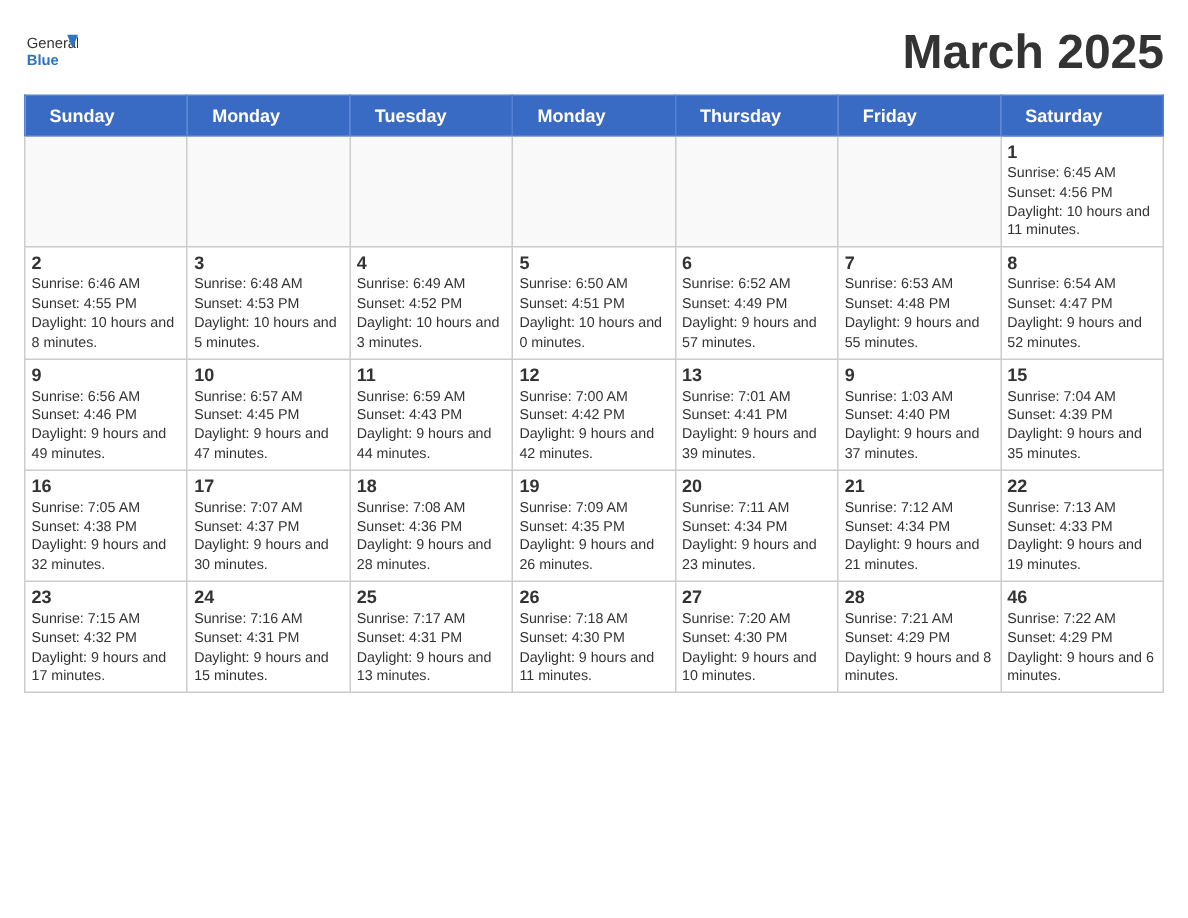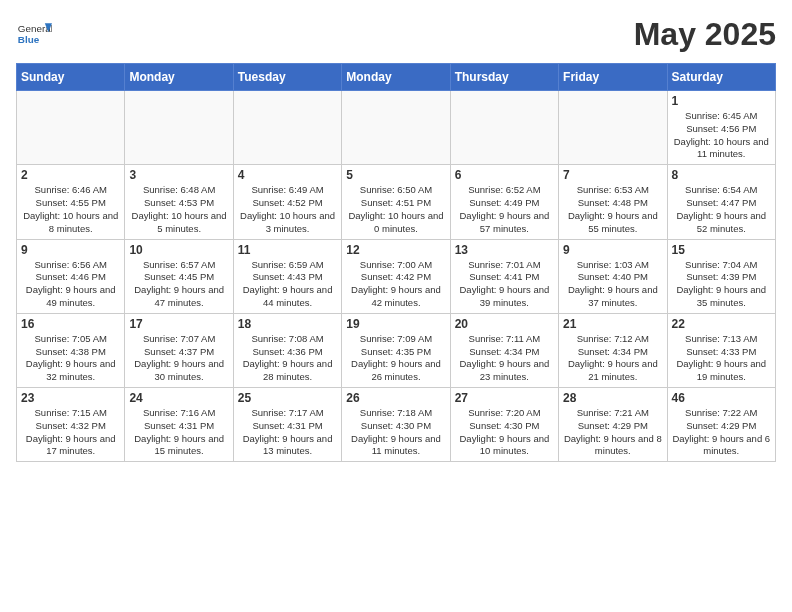--- a/index.html
+++ b/index.html
@@ -40,21 +40,21 @@
     table {
       width: 100%;
       border-collapse: collapse;
       table-layout: fixed;
     }
     thead th {
       background-color: #3a6bc4;
       color: #fff;
       font-size: 12px;
       font-weight: bold;
-      padding: 6px 4px;
+      padding: 6px 16px;
       text-align: left;
       border: 1px solid #5580d0;
     }
     tbody td {
       border: 1px solid #ccc;
       vertical-align: top;
       padding: 3px 4px;
       font-size: 10px;
       color: #333;
       height: 72px;
@@ -63,42 +63,41 @@
       font-size: 12px;
       font-weight: bold;
       color: #333;
       display: block;
       margin-bottom: 2px;
     }
     .cell-content {
       font-size: 9.5px;
       line-height: 1.35;
       color: #333;
-      text-align: center;
     }
     td.empty {
       background: #f9f9f9;
     }
     td.last-row {
       height: 80px;
     }
   </style>
 </head>
 <body>
 
 <div class="header">
   <div class="logo">
     <svg class="logo-icon" viewBox="0 0 40 40">
       <text x="2" y="18" font-size="11" font-family="Arial" fill="#333" font-weight="normal">General</text>
       <text x="2" y="30" font-size="11" font-family="Arial" fill="#2e74c0" font-weight="bold">Blue</text>
       <polygon points="32,8 40,8 36,18" fill="#2e74c0"></polygon>
     </svg>
   </div>
   <div class="title-block">
-    <div class="month-title">May 2025</div>
+    <div class="month-title">March 2025</div>
   </div>
 </div>
 
 <table>
   <thead>
     <tr>
     <th>Sunday</th>
         <th>Monday</th>
         <th>Tuesday</th>
         <th>Monday</th>

